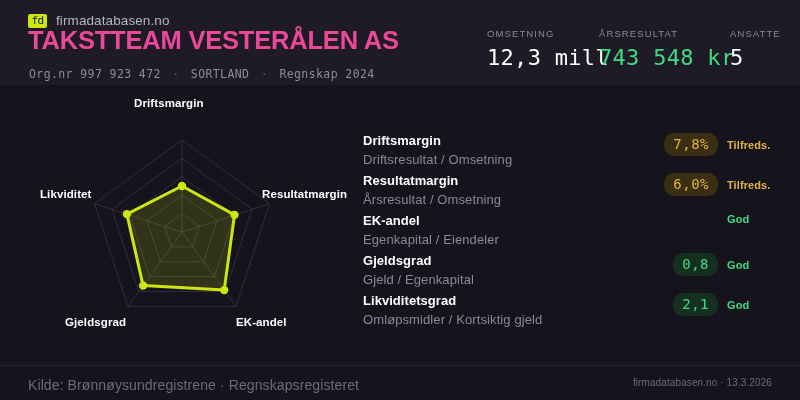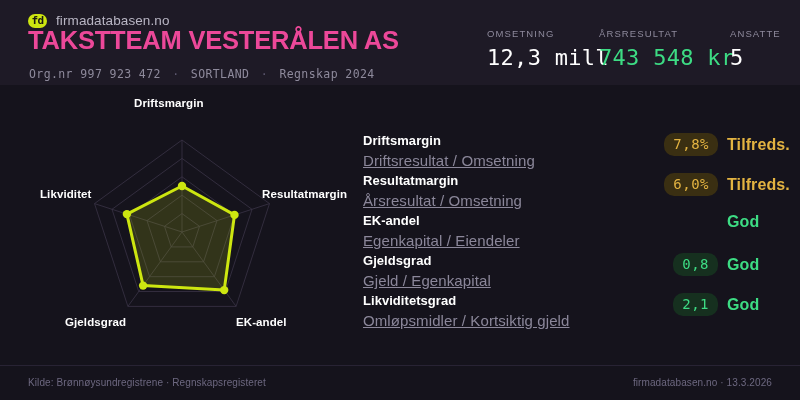--- a/index.html
+++ b/index.html
@@ -13,23 +13,23 @@
   .page{position:relative;width:800px;height:400px;}
 
   
   .header{
     position:absolute;left:0;top:0;width:800px;height:85px;
     background:#1e1a26;
     box-sizing:border-box;
   }
   .brand{position:absolute;left:28px;top:13px;display:flex;align-items:center;gap:9px;}
   .logo-mark{
-    width:19px;height:14px;border-radius:8px;background:#cde610;
+    width:19px;height:14px;border-radius:2px;background:#cde610;
     display:flex;align-items:center;justify-content:center;
-    font-family:"DejaVu Sans Mono", monospace;font-size:11px;font-weight:700;
+    font-family:"DejaVu Sans Mono", monospace;font-size:11px;font-weight:400;
     color:#1a1a10;letter-spacing:-0.5px;line-height:1;
   }
   .brand-name{font-size:13.5px;color:#b9b6c4;letter-spacing:0.1px;}
   .company{
     position:absolute;left:28px;top:26px;
     font-size:25.5px;font-weight:700;letter-spacing:-0.2px;color:#ec4899;
     white-space:nowrap;
     text-align:right;
   }
   .meta{
@@ -69,43 +69,43 @@
   .al-4{left:40px;top:103px;}          
 
   
   .metrics{position:absolute;left:363px;top:132px;width:420px;}
   .metric-row{
     position:relative;height:40px;
     display:flex;align-items:flex-start;
   }
   .m-text{flex:1;padding-top:1px;}
   .m-name{font-size:13px;font-weight:700;color:#ffffff;letter-spacing:0.05px;line-height:1.25;}
-  .m-formula{font-size:15px;color:#8b879a;margin-top:3px;letter-spacing:0.1px;text-decoration:underline;}
+  .m-formula{font-size:13px;color:#8b879a;margin-top:3px;letter-spacing:0.1px;}
   .m-right{
     position:absolute;right:0;top:1px;
     display:flex;align-items:center;gap:9px;
   }
   .m-badge{
     font-family:"DejaVu Sans Mono", monospace;
     font-size:14px;letter-spacing:0.5px;
     padding:3px 9px 4px;border-radius:10px;
     min-width:30px;text-align:center;box-sizing:border-box;
   }
   .m-badge.amber{background:#3a2f12;color:#e3b341;}
   .m-badge.green{background:#16301f;color:#3ddc84;}
-  .m-rating{font-size:16px;font-weight:700;letter-spacing:0.1px;width:56px;}
+  .m-rating{font-size:11px;font-weight:700;letter-spacing:0.1px;width:56px;}
   .m-rating.amber{color:#e3b341;}
   .m-rating.green{color:#3ddc84;}
 
   
   .footer{
     position:absolute;left:0;bottom:0;width:800px;height:34px;
     border-top:1px solid #282334;
   }
-  .foot-left{position:absolute;left:28px;top:11px;font-size:10px;color:#6d6880;letter-spacing:0.1px;}
+  .foot-left{position:absolute;left:28px;top:11px;font-size:14px;color:#6d6880;letter-spacing:0.1px;}
   .foot-right{position:absolute;right:28px;top:11px;font-size:10px;color:#6d6880;letter-spacing:0.1px;}
 </style>
 </head>
 <body>
 
 <div class="page">
 
   <div class="header">
 
     <div class="brand">

